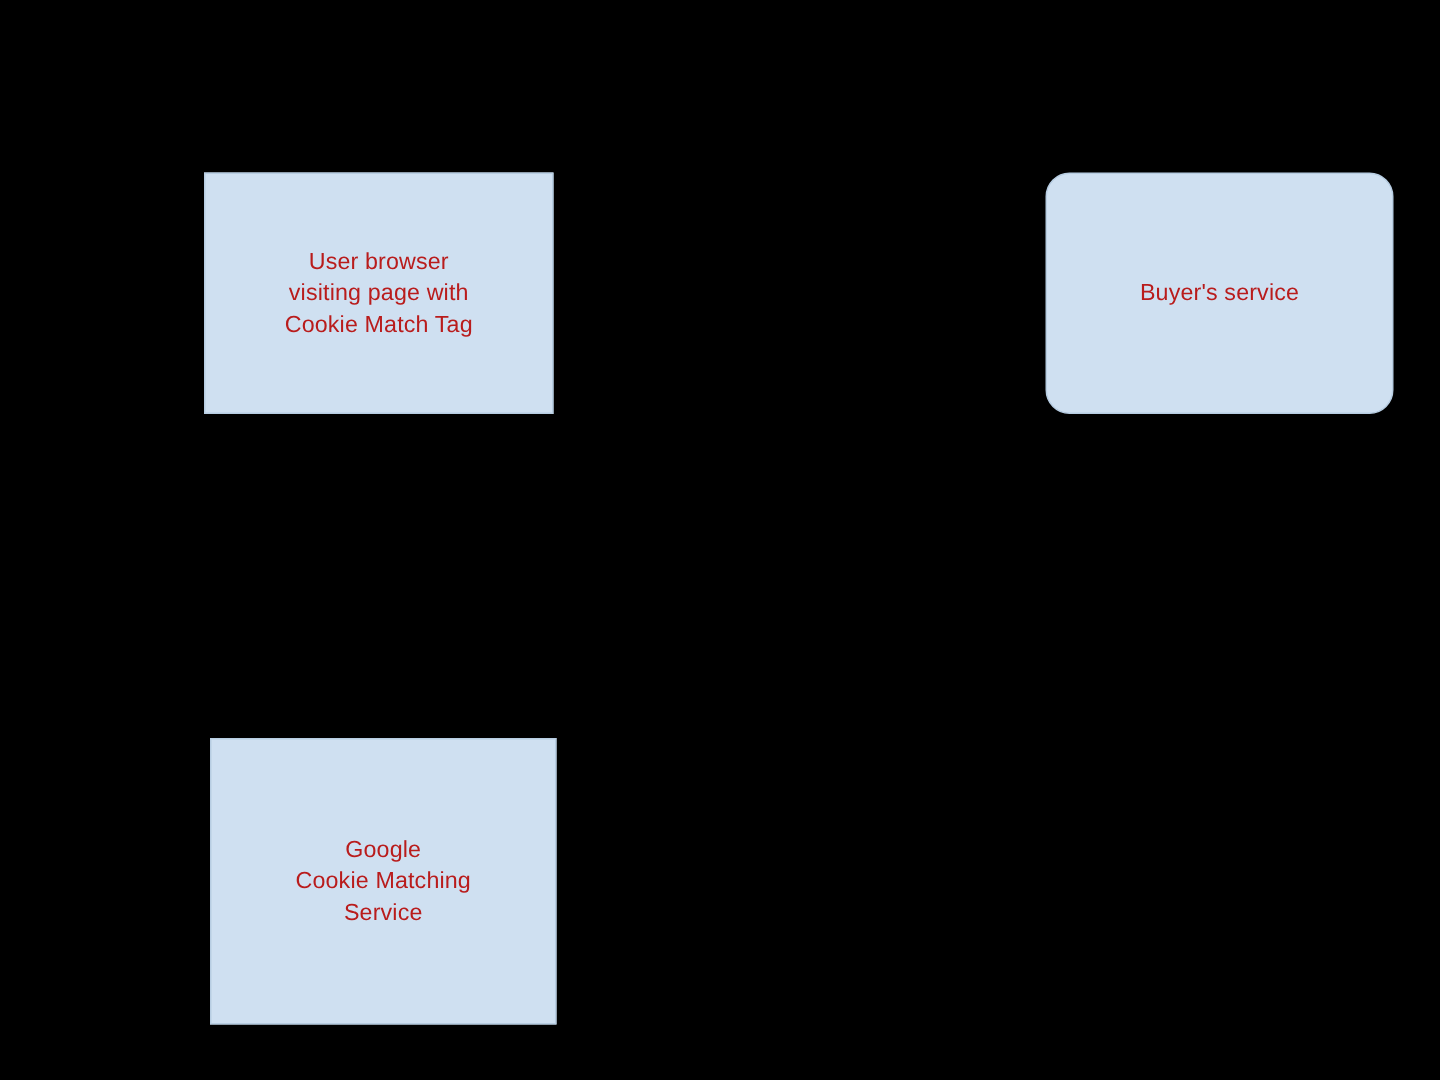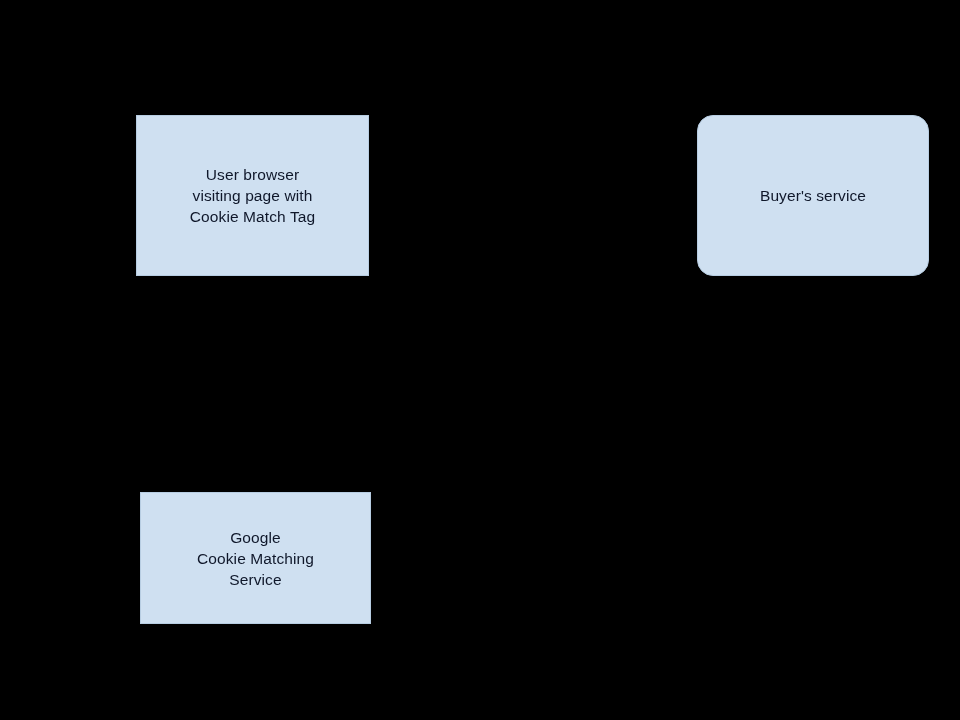--- a/index.html
+++ b/index.html
@@ -24,21 +24,21 @@
     position: absolute;
     box-sizing: border-box;
     background: #cfe0f1;
     border: 1px solid #b7cde2;
     display: flex;
     align-items: center;
     justify-content: center;
     text-align: center;
   }
   .node-label {
-    color: #0f172a;
+    color: #b91c1c;
     font-family: "Liberation Sans", sans-serif;
     font-size: 15.5px;
     font-weight: 400;
     line-height: 21px;
     white-space: pre-line;
     letter-spacing: 0.1px;
   }
   
   #node-user-browser {
     left: 136px;
@@ -50,21 +50,21 @@
     left: 697px;
     top: 115px;
     width: 232px;
     height: 161px;
     border-radius: 16px;
   }
   #node-google-cookie-matching {
     left: 140px;
     top: 492px;
     width: 231px;
-    height: 132px;
+    height: 191px;
   }
 </style>
 </head>
 <body>
 
 <div id="diagram-canvas">
 
   <div class="node-box" id="node-user-browser">
     <span class="node-label">User browser
 visiting page with

